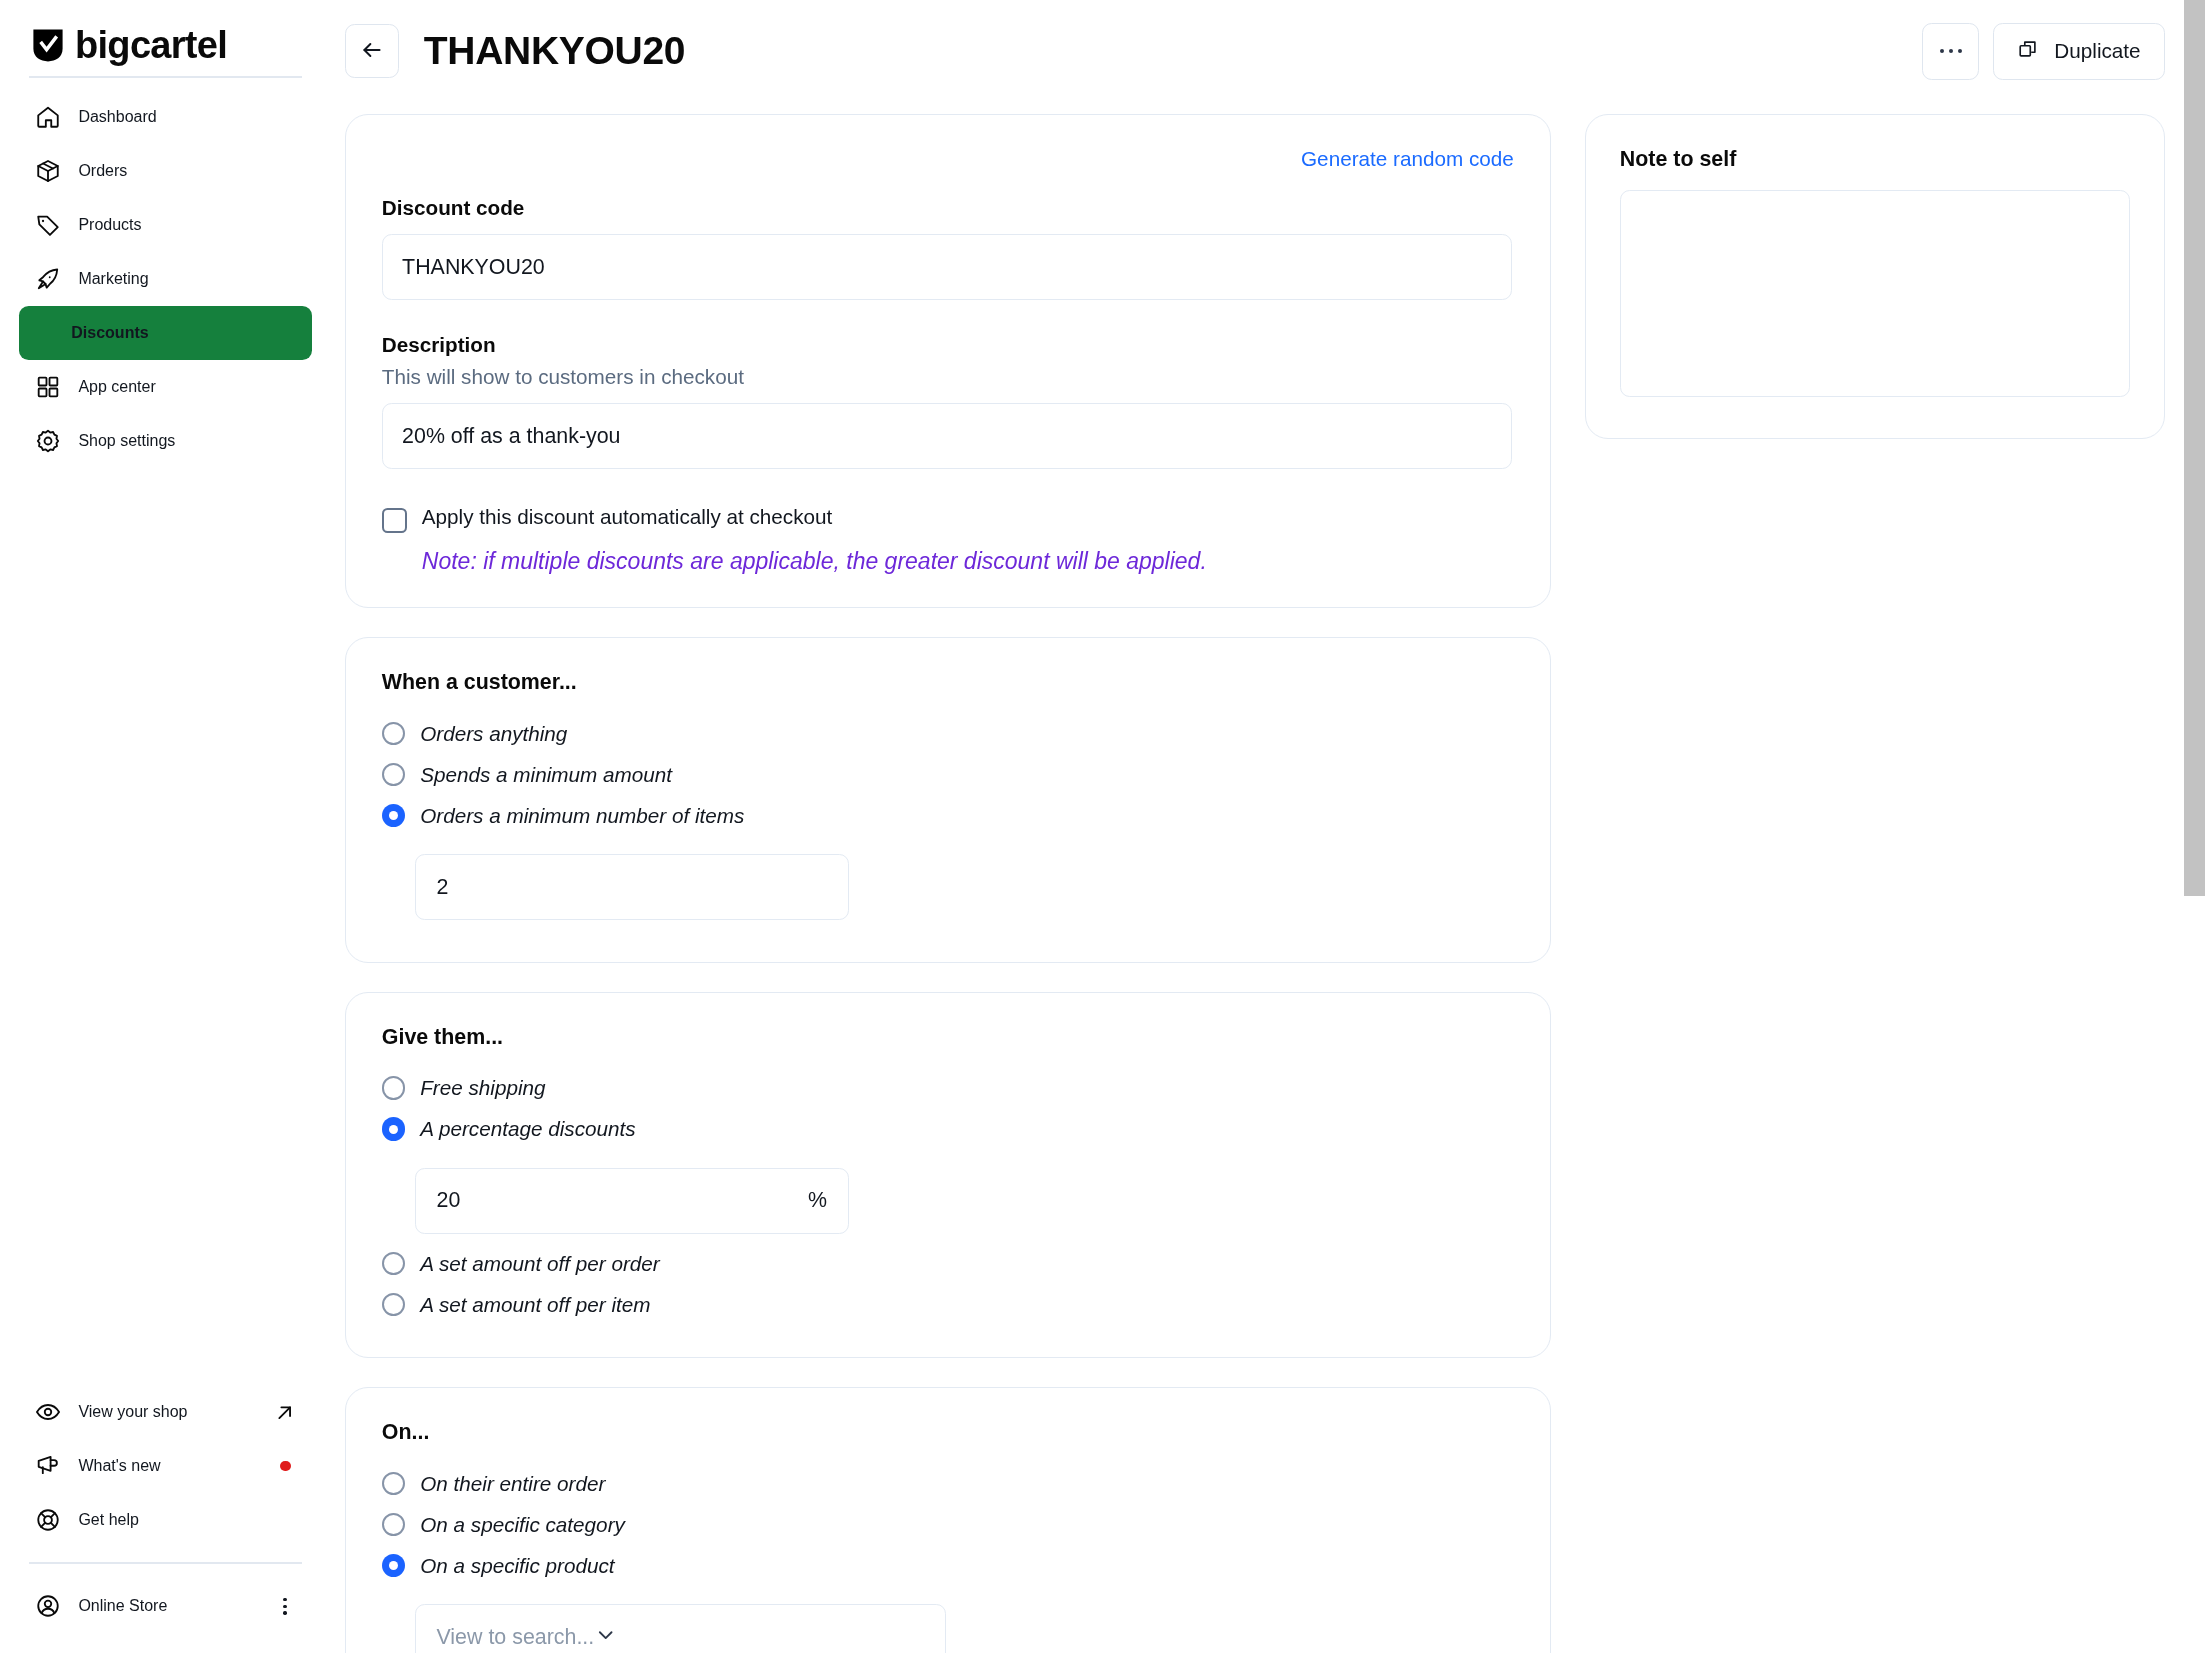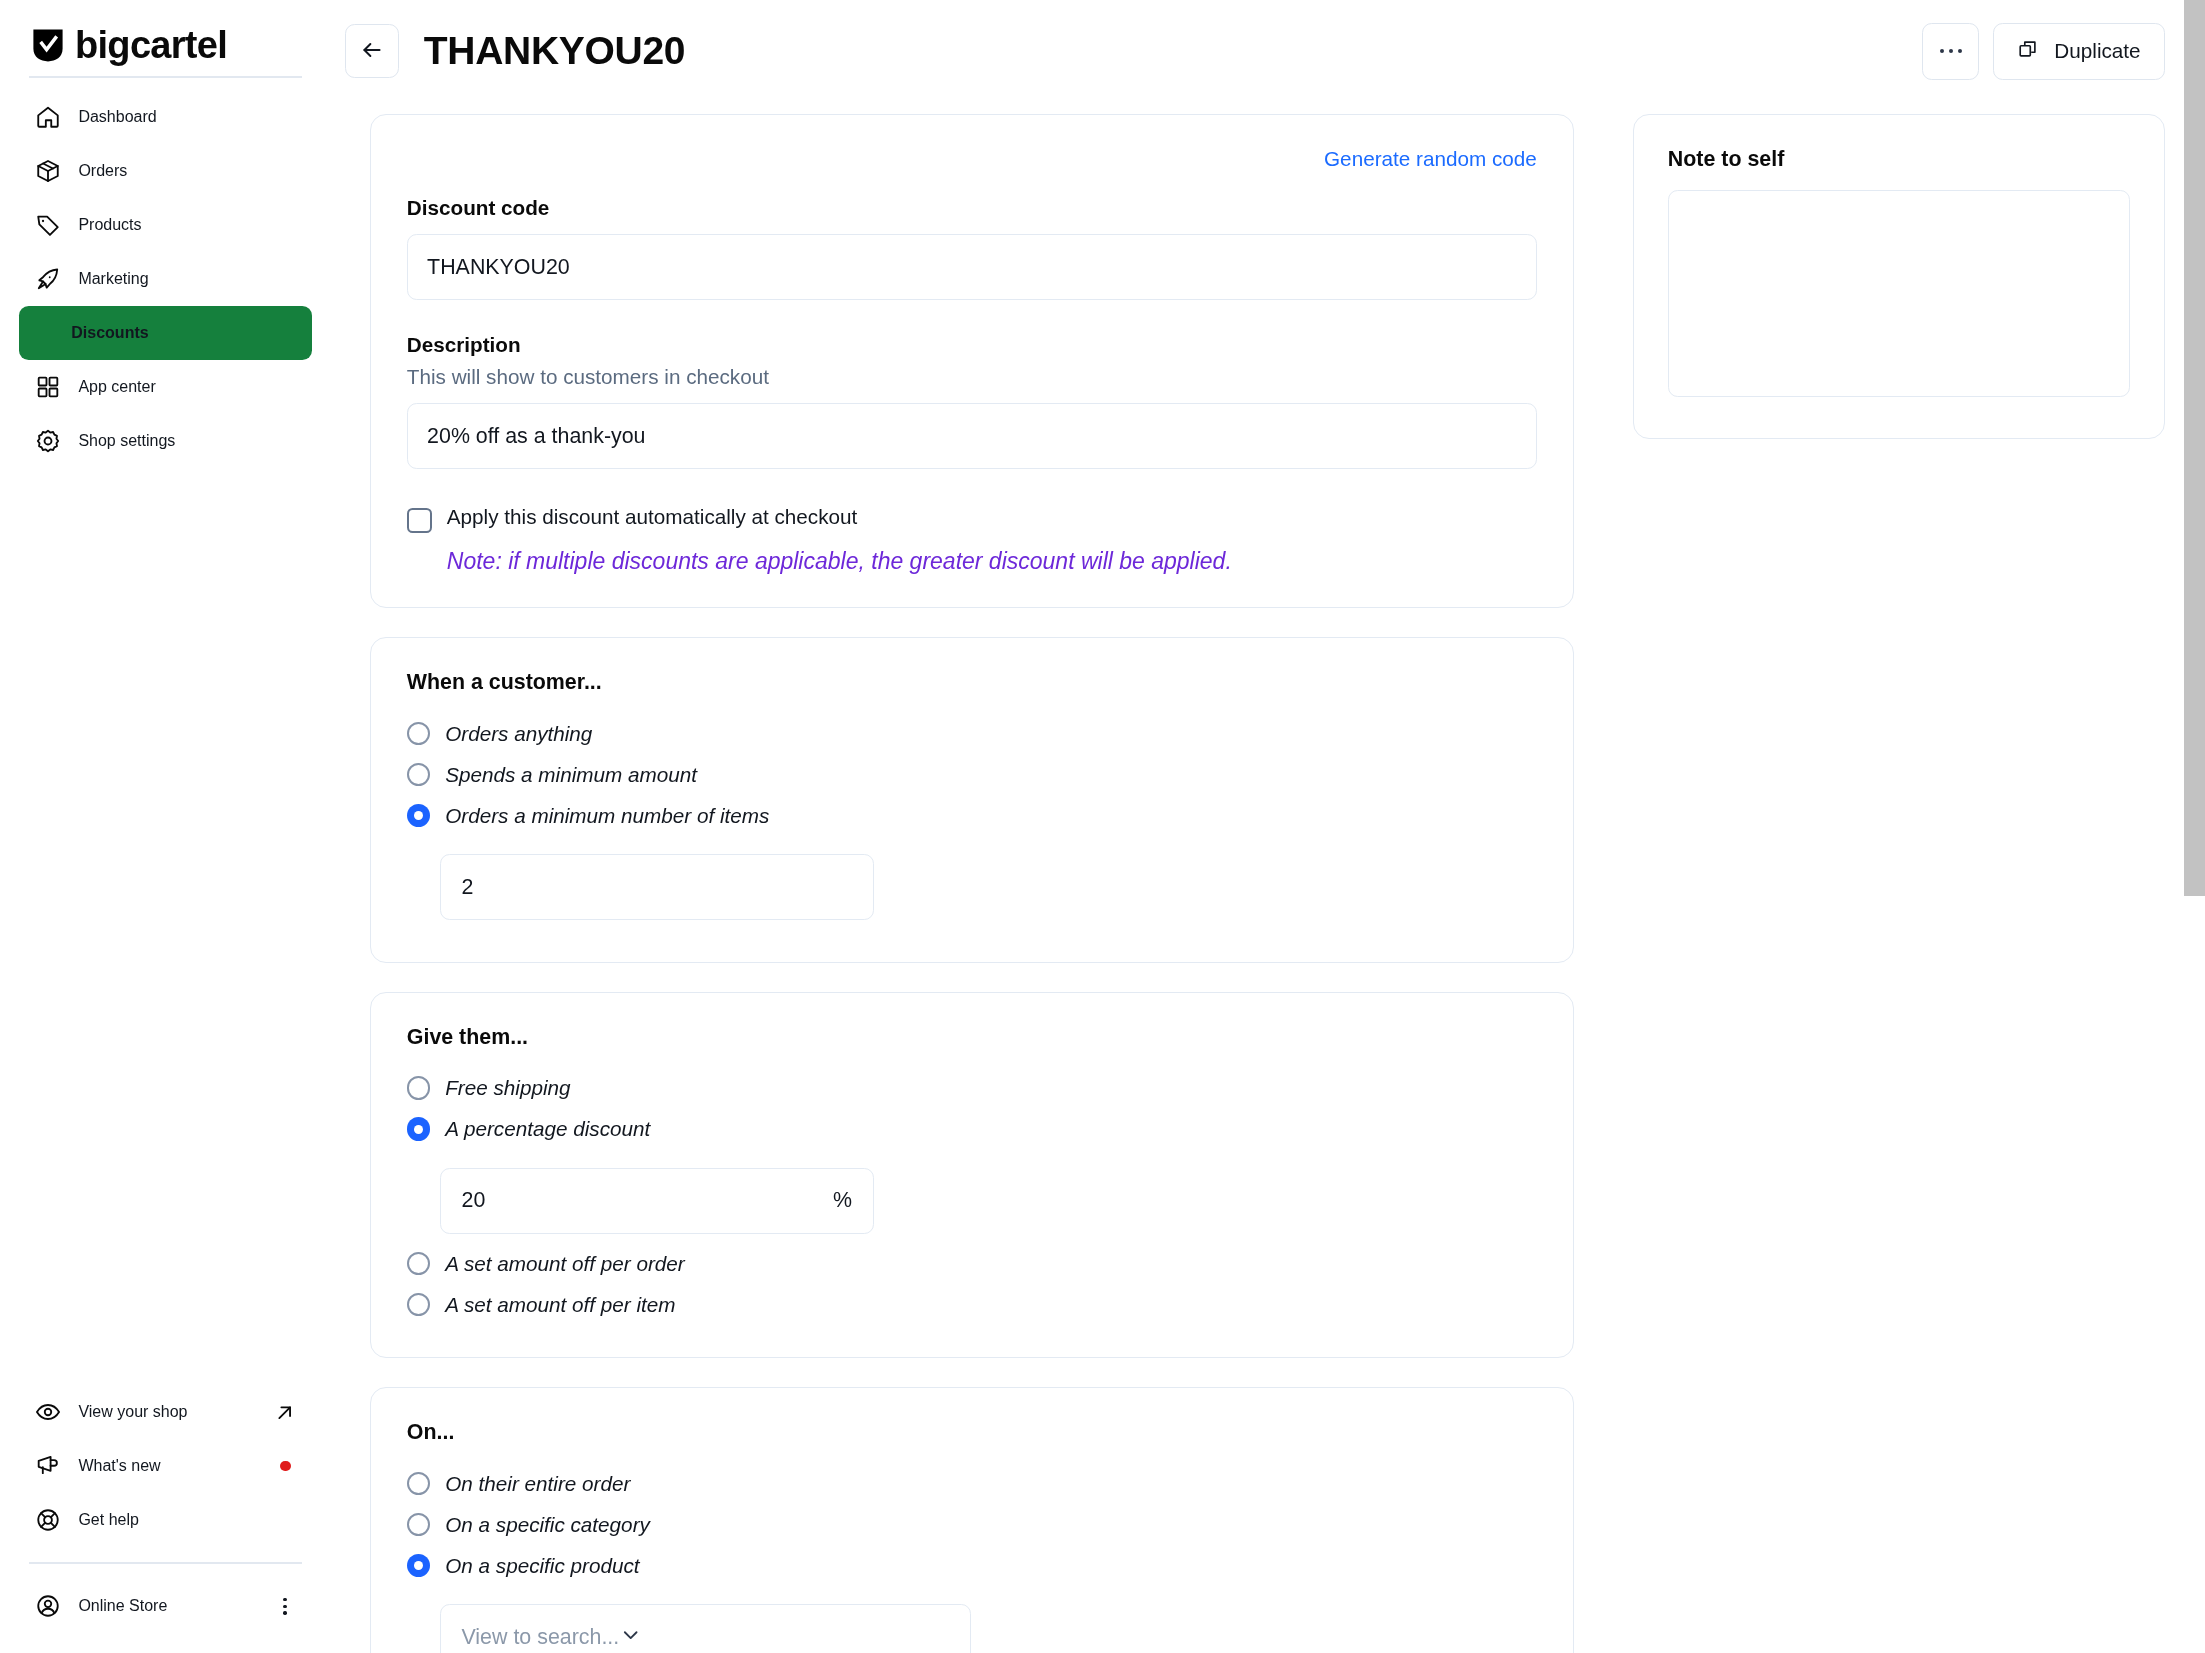--- a/index.html
+++ b/index.html
@@ -70,23 +70,22 @@
     display: flex; align-items: center; gap: 15px; cursor: pointer;
     font-size: 20.7px; color: #12171f;
   }
   .dup-btn svg { width: 22px; height: 22px; }
 
   .content { display: flex; gap: 34px; padding: 12.4px 40px 0 13.8px; }
   .col-left { flex: 0 0 1206px; display: flex; flex-direction: column; gap: 29px; }
   .col-right { flex: 1 1 auto; }
 
   .card {
-    border: 1.4px solid #e3eaf3; border-radius: 16px; background: #fff;
+    border: 1.4px solid #e3eaf3; border-radius: 23px; background: #fff;
     padding: 32px 36px 32px 36px;
-    margin-left: 25px;
   }
 
   .gen-row { display: flex; justify-content: flex-end; margin-bottom: 25px; }
   .link-blue { font-size: 20.7px; color: #1b6bff; cursor: pointer; }
 
   .field-label { font-size: 20.7px; font-weight: 700; color: #0a0a0a; }
   .field-help { font-size: 20.7px; color: #5b6b80; margin-top: 8.3px; }
   .text-input {
     margin-top: 13.8px; width: 1130px; height: 66px;
     border: 1.4px solid #e3eaf3; border-radius: 9.6px; background: #fff;
@@ -378,21 +377,21 @@
 
         <div class="card">
           <div class="sec-title">Give them...</div>
 
           <div class="radio-row">
             <span class="radio"></span>
             <span class="radio-label">Free shipping</span>
           </div>
           <div class="radio-row">
             <span class="radio on"></span>
-            <span class="radio-label">A percentage discount</span>
+            <span class="radio-label">A percentage discounts</span>
           </div>
           <div class="sub-input">
             <span>20</span>
             <span class="suffix">%</span>
           </div>
           <div class="radio-row">
             <span class="radio"></span>
             <span class="radio-label">A set amount off per order</span>
           </div>
           <div class="radio-row">

